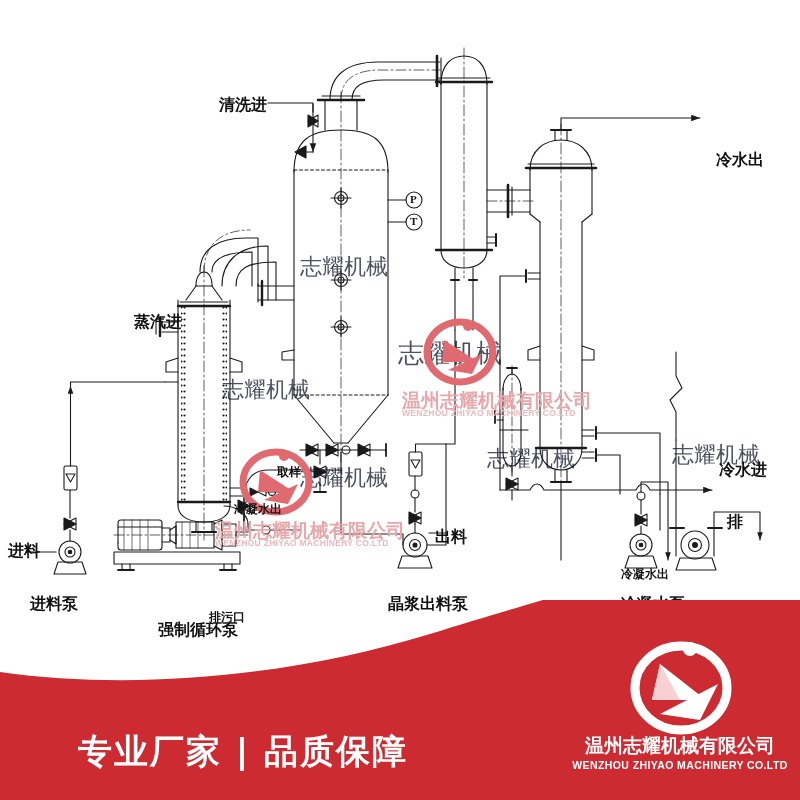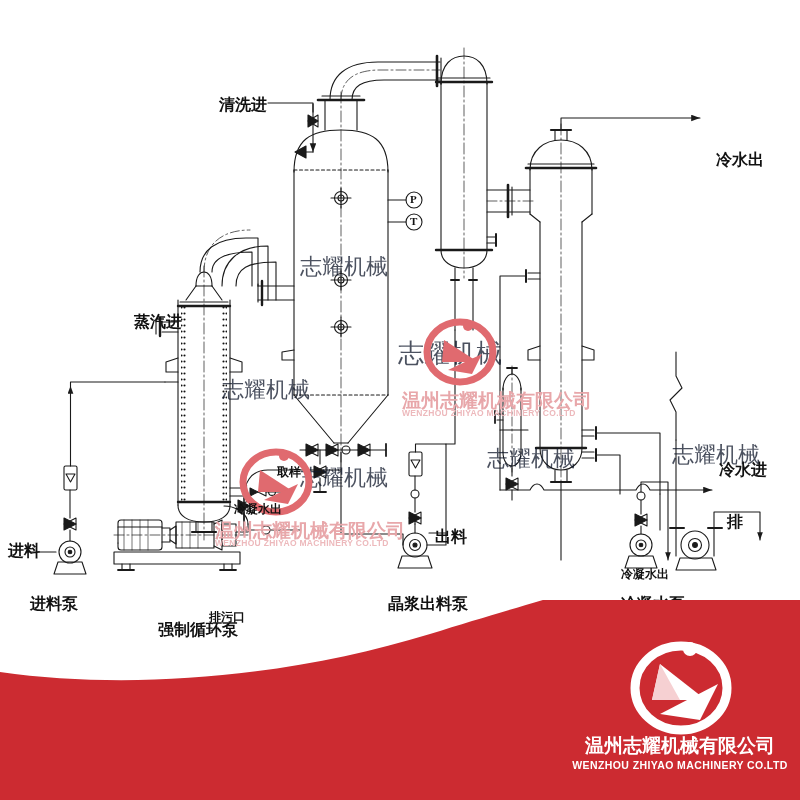--- a/index.html
+++ b/index.html
@@ -443,20 +443,21 @@
 
   <div class="lbl s13" style="left:30px;top:594px;">进料泵</div>
   <div class="lbl s13" style="left:158px;top:620px;">强制循环泵</div>
   <div class="lbl s13" style="left:388px;top:594px;text-align:center;">晶浆出料泵</div>
   <div class="lbl s13" style="left:621px;top:594px;">冷凝水泵</div>
 
   <svg id="banner" viewBox="0 0 800 200" preserveAspectRatio="none">
     <path id="banner-shape" d="M0,72 C140,92 300,74 430,34 C520,6 580,-10 640,-30 L800,-30 L800,200 L0,200 z" fill="#CC2B31"></path>
   </svg>
 
+  <div id="banner-slogan">专业厂家 | 品质保障</div>
 
   <div class="wm" style="left:620px;top:636px;">
     <svg width="122" height="104" viewBox="0 0 122 104">
       <ellipse cx="61" cy="52" rx="46" ry="42" fill="none" stroke="#ffffff" stroke-width="9"></ellipse>
       <circle cx="70" cy="13" r="7" fill="#ffffff"></circle>
       <path d="M32,64 L86,64 L40,28 z" fill="#ffffff"></path>
       <path d="M40,78 L98,48 L80,84 z" fill="#ffffff"></path>
       <path d="M32,64 L60,64 L40,28 z" fill="#f6d0d2"></path>
     </svg>
   </div>

